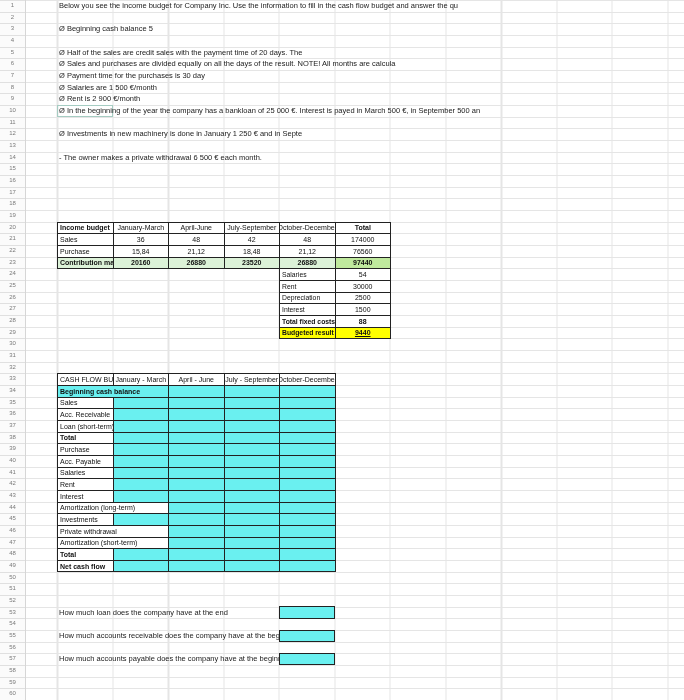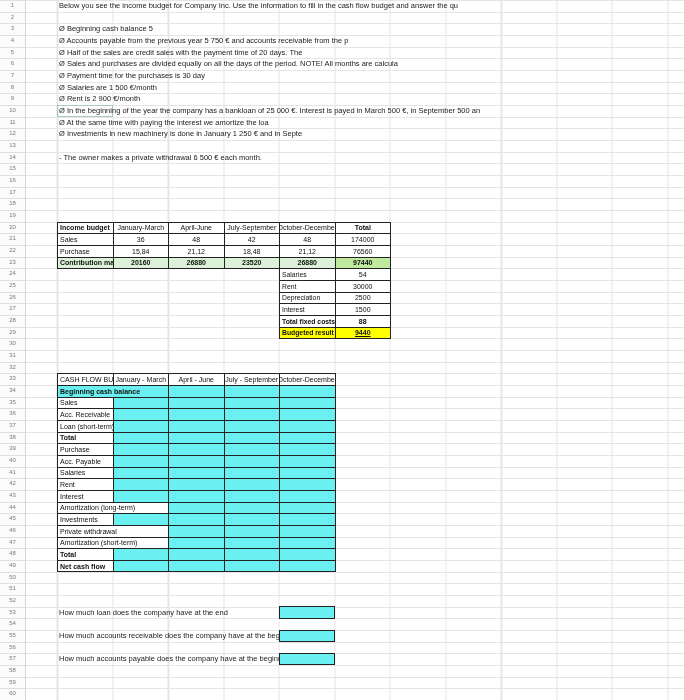--- a/index.html
+++ b/index.html
@@ -129,28 +129,26 @@
       <div class="rn" style="top: 630px;">55</div>
       <div class="rn" style="top: 641.667px;">56</div>
       <div class="rn" style="top: 653.333px;">57</div>
       <div class="rn" style="top: 665px;">58</div>
       <div class="rn" style="top: 676.667px;">59</div>
       <div class="rn" style="top: 688.333px;">60</div>
     </div>
 
   <div class="tline" style="top:0">Below you see the income budget for Company Inc. Use the information to fill in the cash flow budget and answer the qu</div>
   <div class="tline" style="top:23.33px">Ø Beginning cash balance 5</div>
-  <div class="tline" style="top:35px">Ø Accounts payable from the previous year 5 750 € and accounts receivable from the p</div>
   <div class="tline" style="top:46.67px">Ø Half of the sales are credit sales with the payment time of 20 days. The</div>
-  <div class="tline" style="top:58.33px">Ø Sales and purchases are divided equally on all the days of the period. NOTE! All months are calcula</div>
+  <div class="tline" style="top:58.33px">Ø Sales and purchases are divided equally on all the days of the result. NOTE! All months are calcula</div>
   <div class="tline" style="top:70px">Ø Payment time for the purchases is 30 day</div>
   <div class="tline" style="top:81.67px">Ø Salaries are 1 500 €/month</div>
   <div class="tline" style="top:93.33px">Ø Rent is 2 900 €/month</div>
   <div class="tline" style="top:105px">Ø In the beginning of the year the company has a bankloan of 25 000 €. Interest is payed in March 500 €, in September 500 an</div>
-  <div class="tline" style="top:116.67px">Ø At the same time with paying the interest we amortize the loa</div>
   <div class="tline" style="top:128.33px">Ø Investments in new machinery is done in January 1 250 € and in Septe</div>
   <div class="tline" style="top:151.67px">- The owner makes a private withdrawal 6 500 € each month.</div>
 
   <div class="b10"></div>
 
   <div id="income" class="tbl">
     <div class="row">
       <div class="c w1 lab b">Income budget</div>
       <div class="c w1 num">January-March</div>
       <div class="c w1 num">April-June</div>

